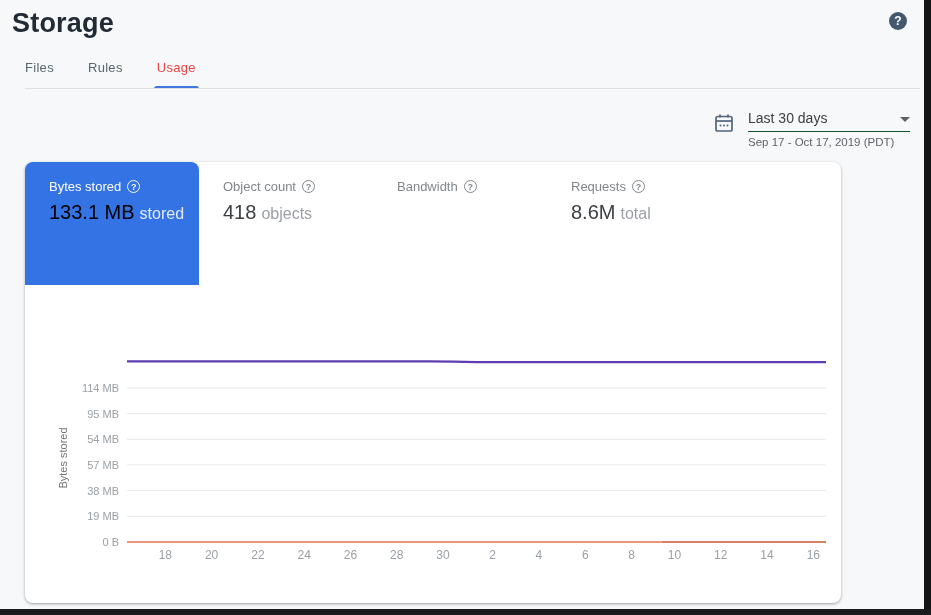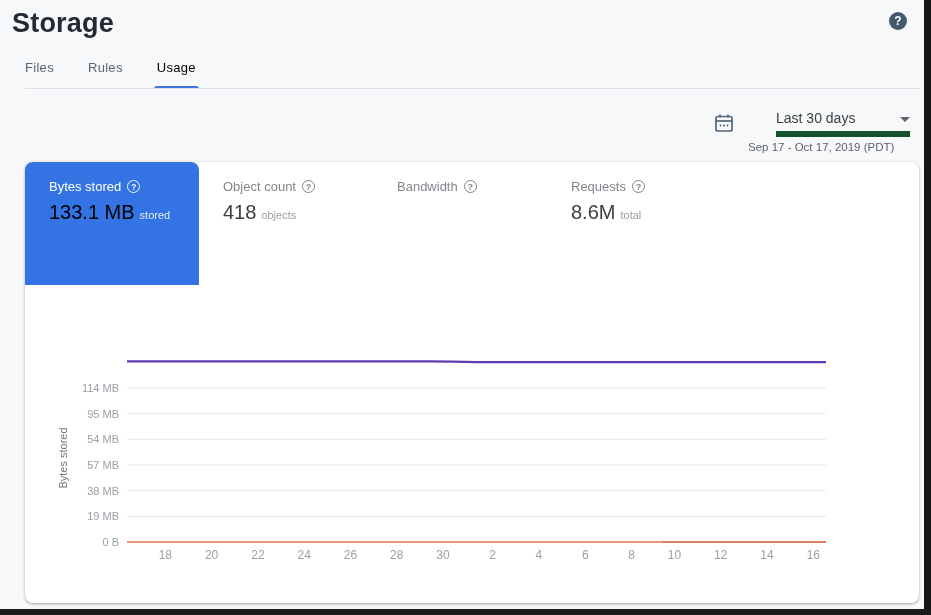--- a/index.html
+++ b/index.html
@@ -10,47 +10,47 @@
     font-family:"Liberation Sans","DejaVu Sans",sans-serif;
     -webkit-font-smoothing:antialiased;
   }
   
   .page-title { position:absolute; left:12px; top:8px; font-size:27px; font-weight:600; color:#212b36; letter-spacing:.2px;text-align:right; }
   .header-help { position:absolute; left:889px; top:12px; width:18px; height:18px; border-radius:50%;
     background:#44596e; color:#fff; font-size:12px; font-weight:bold; text-align:center; line-height:18px; cursor:pointer; }
   
   .tabs { position:absolute; left:25px; top:60px; display:flex; gap:34px; }
   .tab { position:relative; font-size:13px; font-weight:400; letter-spacing:.3px; color:#5a6672; padding-bottom:14px; cursor:pointer; }
-  .tab.active { color:#000000; }
+  .tab.active { color:#ef4444; }
   .tab-indicator { position:absolute; left:-3px; right:-3px; bottom:0; height:3px; background:#4175df; border-radius:3px 3px 0 0; }
   .tab-divider { position:absolute; left:25px; top:88px; width:895px; height:1px; background:#dde0e4; }
   
   .date-filter { position:absolute; left:714px; top:110px; display:flex; cursor:pointer; }
   .cal-icon { margin-top:3px; }
   .date-main { margin-left:14px; width:162px; }
-  .date-row { display:flex; justify-content:space-between; align-items:center; padding-bottom:5px; border-bottom:6px solid #14532d;margin-left:28px; }
+  .date-row { display:flex; justify-content:space-between; align-items:center; padding-bottom:5px; border-bottom:1px solid #14532d; }
   .date-label { font-size:14px; color:#3c4043; font-weight:500; }
   .caret { width:0; height:0; border-left:5px solid transparent; border-right:5px solid transparent; border-top:5px solid #5f6368; margin-top:2px; }
   .date-range { margin-top:4px; font-size:11.5px; color:#5f6368; }
   
-  .panel { position:absolute; left:25px; top:162px; width:894px; height:441px; background:#fff; border-radius:8px;
+  .panel { position:absolute; left:25px; top:162px; width:816px; height:441px; background:#fff; border-radius:8px;
     box-shadow:0 1px 2px rgba(60,64,67,.3), 0 1px 3px 1px rgba(60,64,67,.12); }
   
   .cards { position:absolute; left:0; top:0; display:flex; }
   .card { width:174px; height:123px; padding:17px 0 0 24px; cursor:pointer; }
   .card.selected { background:#3373e3; border-radius:8px 8px 0 0; }
   .card-label { font-size:13px; color:#80868b; display:flex; align-items:center; }
   .card.selected .card-label { color:#fff; }
   .qmark { display:inline-block; width:13px; height:13px; margin-left:6px; border:1.3px solid #80868b; border-radius:50%;
     font-size:9px; font-weight:bold; color:#80868b; text-align:center; line-height:12px; }
   .card.selected .qmark { border-color:rgba(255,255,255,.95); color:rgba(255,255,255,.95); }
   .card-valrow { margin-top:7px; }
   .card-value { font-size:20px; color:#3c4043; }
   .card.selected .card-value { color:#000000; }
-  .card-unit { font-size:11px; color:#9aa0a6; margin-left:5px; }
+  .card-unit { font-size:16px; color:#9aa0a6; margin-left:5px; }
   .card.selected .card-unit { color:rgba(255,255,255,.85); }
   
   .chart { position:absolute; left:0; top:178px; width:894px; height:240px; }
   .plot-svg { position:absolute; left:102px; top:0; overflow:visible; }
   .ytick { position:absolute; left:0; width:94px; text-align:right; font-size:11px; color:#9aa0a6; }
   .xtick { position:absolute; top:208px; width:40px; text-align:right; font-size:12px; color:#9aa0a6; }
   .ylabel-rot { position:absolute; left:38px; top:118px; transform:translate(-50%,-50%) rotate(-90deg); font-size:11px; color:#757575; white-space:nowrap; }
   
   .edge-right { position:absolute; left:924px; top:0; width:7px; height:615px; background:#131517; }
   .edge-bottom { position:absolute; left:0; top:609px; width:931px; height:6px; background:#1a1c1e; }

